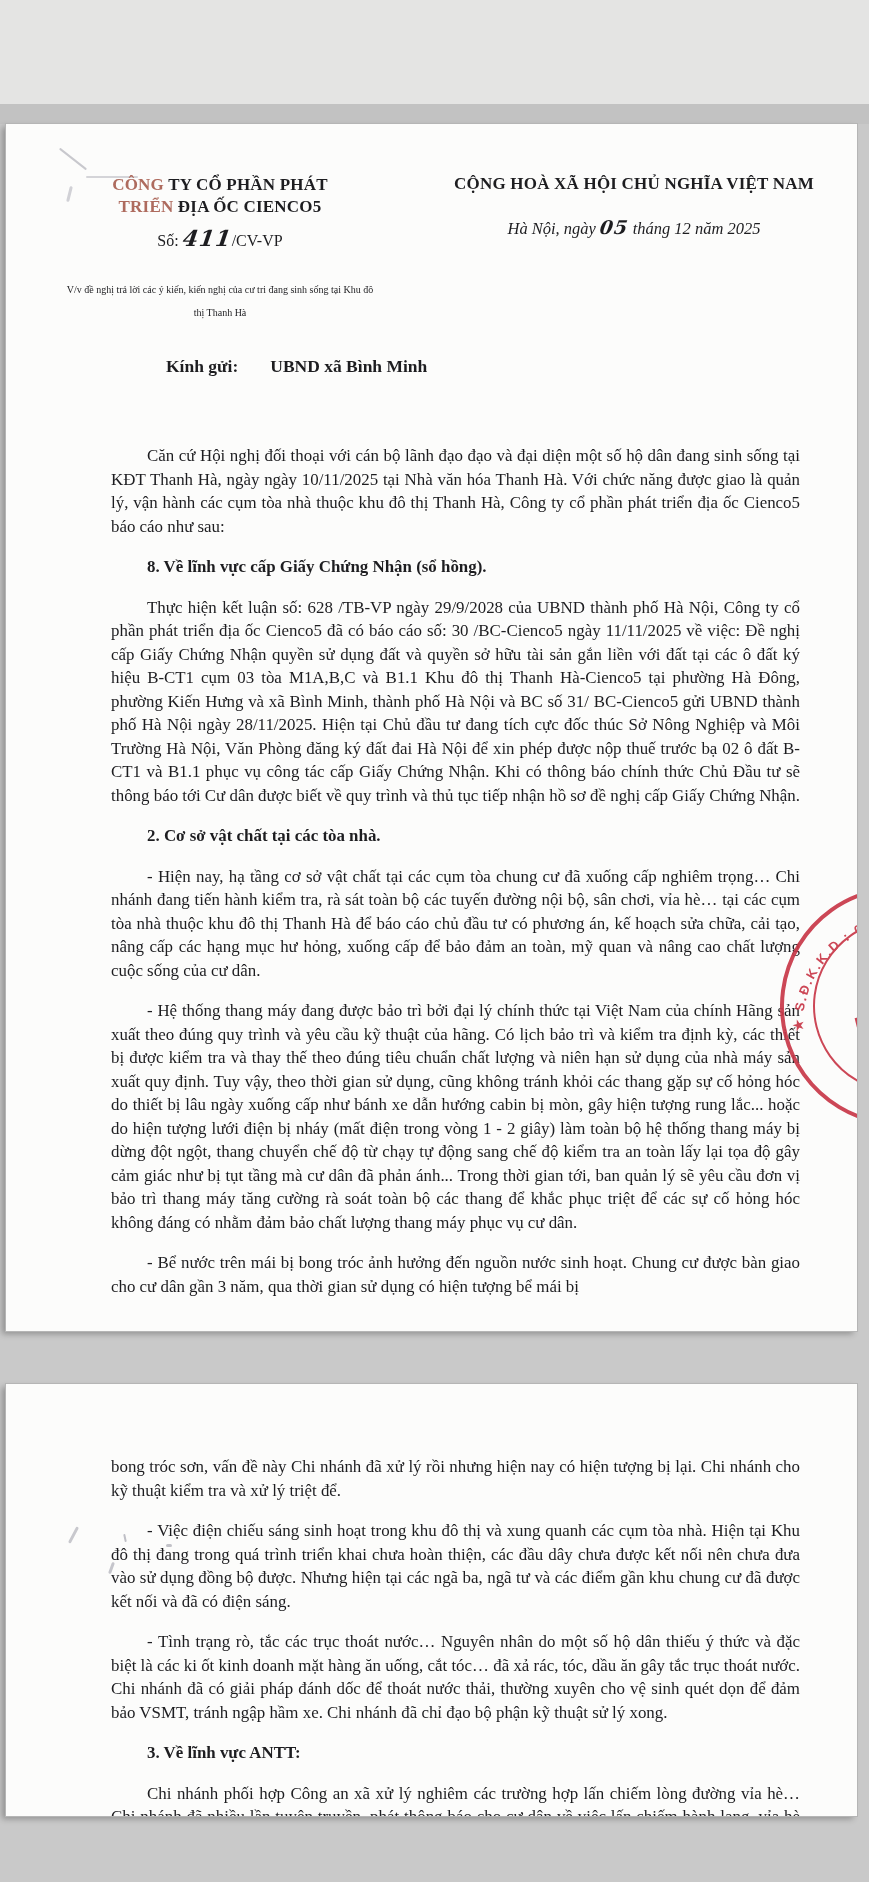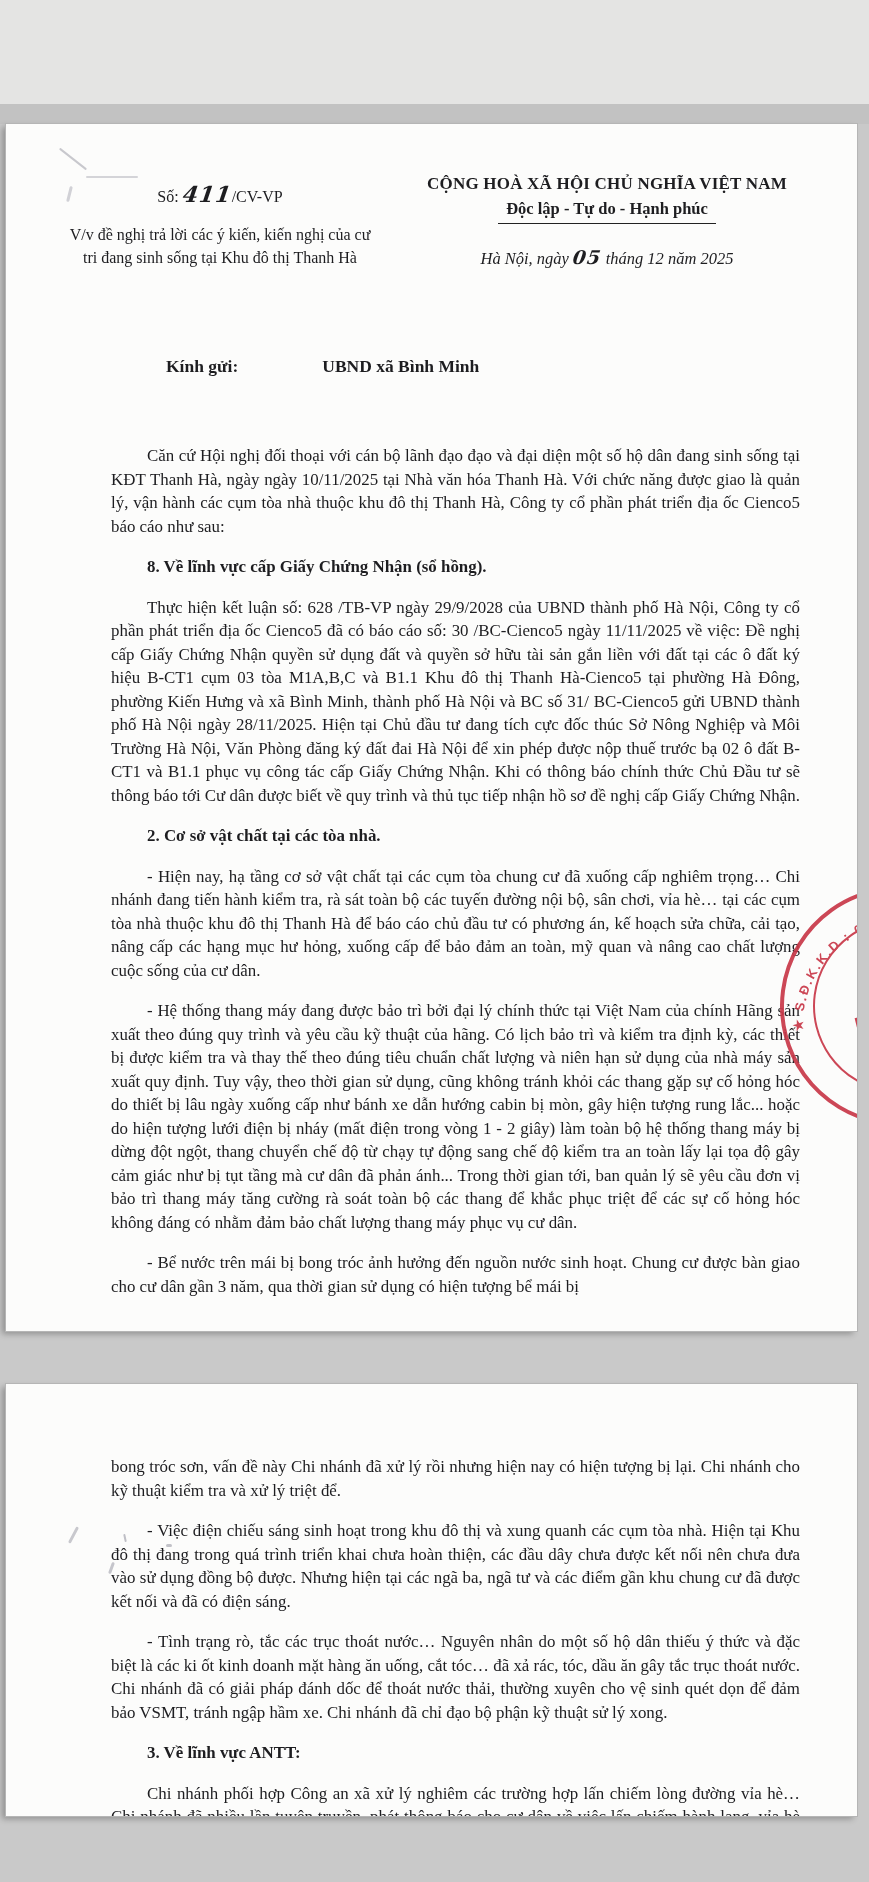--- a/index.html
+++ b/index.html
@@ -18,30 +18,30 @@
   }
   .page1{top:124px;height:1207px;}
   .page2{top:1384px;height:432px;}
   
   .org-block{position:absolute;left:55px;top:50px;width:318px;text-align:center;}
   .org-name{font-weight:bold;font-size:17px;line-height:22px;letter-spacing:.2px;}
   .org-name .faded{color:#ae6b5e;}
   .so-line{margin-top:9px;font-size:16px;}
   .hw{display:inline-block;font-family:"DejaVu Serif",serif;font-style:italic;font-weight:bold;
       font-size:22px;line-height:1;transform:skewX(-8deg);letter-spacing:1px;}
-  .subject{margin-top:17px;font-size:16px;line-height:23px;}
-  .nat-block{position:absolute;left:377px;top:50px;width:448px;text-align:center;}
+  .subject{margin-top:28px;font-size:10px;line-height:23px;}
+  .nat-block{position:absolute;left:404px;top:50px;width:448px;text-align:center;}
   .nat1{font-weight:bold;font-size:17px;letter-spacing:.2px;}
   .nat2-wrap{margin-top:5px;}
   .nat2{display:inline-block;font-weight:bold;font-size:16.5px;border-bottom:1.5px solid #222;
         padding:0 8px 4px;}
   .date-line{margin-top:24px;font-style:italic;font-size:16.5px;}
   .date-line .hw{font-size:19px;}
   .salutation{position:absolute;left:160px;top:232px;font-weight:bold;font-size:17.5px;
-              display:flex;gap:84px;}
+              display:flex;gap:32px;}
   
   .body-block{position:absolute;left:88px;right:40px;}
   .body1{top:303px;}
   .body2{top:54px;}
   .para{margin:17px;font-size:16.9px;line-height:23.5px;text-align:justify;text-indent:36px;}
   .para.heading{font-weight:bold;}
   .para.noindent{text-indent:0;}
   .redact-bar{display:inline-block;width:256px;height:13px;background:#0a0a0a;border-radius:2px;
               vertical-align:middle;transform:rotate(-1.3deg);margin:0 3px 2px 3px;}
   
@@ -56,27 +56,30 @@
 
 <div class="top-strip"></div>
 <div class="gap-shadow"></div>
 
 <div class="page page1">
   <div class="mark" style="left:50px;top:34px;width:34px;height:2px;transform:rotate(38deg);"></div>
   <div class="mark" style="left:80px;top:52px;width:52px;height:2px;background:#d4d4d8;"></div>
   <div class="mark" style="left:62px;top:62px;width:3px;height:16px;transform:rotate(14deg);background:#d1d1d6;"></div>
 
   <div class="org-block">
+    <div class="org-name">
+      <div><span class="faded">CÔNG</span><span> TY CỔ PHẦN PHÁT</span></div>
+      <div><span class="faded">TRIỂN</span><span> ĐỊA ỐC CIENCO5</span></div>
+    </div>
     <div class="so-line"><span>Số: </span><span class="hw">411</span><span>/CV-VP</span></div>
     <div class="subject">V/v đề nghị trả lời các ý kiến, kiến nghị của cư tri đang sinh sống tại Khu đô thị Thanh Hà</div>
   </div>
 
   <div class="nat-block">
     <div class="nat1">CỘNG HOÀ XÃ HỘI CHỦ NGHĨA VIỆT NAM</div>
-    <div class="nat2-wrap"><span class="nat2">Độc lập  - Tự do -  Hạnh phúc</span></div>
     <div class="date-line"><span>Hà Nội, ngày </span><span class="hw">05</span><span> tháng 12  năm 2025</span></div>
   </div>
 
   <div class="salutation">
     <span>Kính gửi:</span>
     <span>UBND xã Bình Minh</span>
   </div>
 
   <div class="body-block body1">
       <p class="para">Căn cứ  Hội nghị đối thoại với cán bộ lãnh đạo đạo và đại diện một số hộ dân đang sinh sống tại KĐT Thanh Hà, ngày ngày 10/11/2025 tại Nhà văn hóa Thanh Hà. Với chức năng được giao là quản lý, vận hành các cụm tòa nhà thuộc khu đô thị Thanh Hà, Công ty cổ phần phát triển địa ốc Cienco5 báo cáo như sau:</p>

